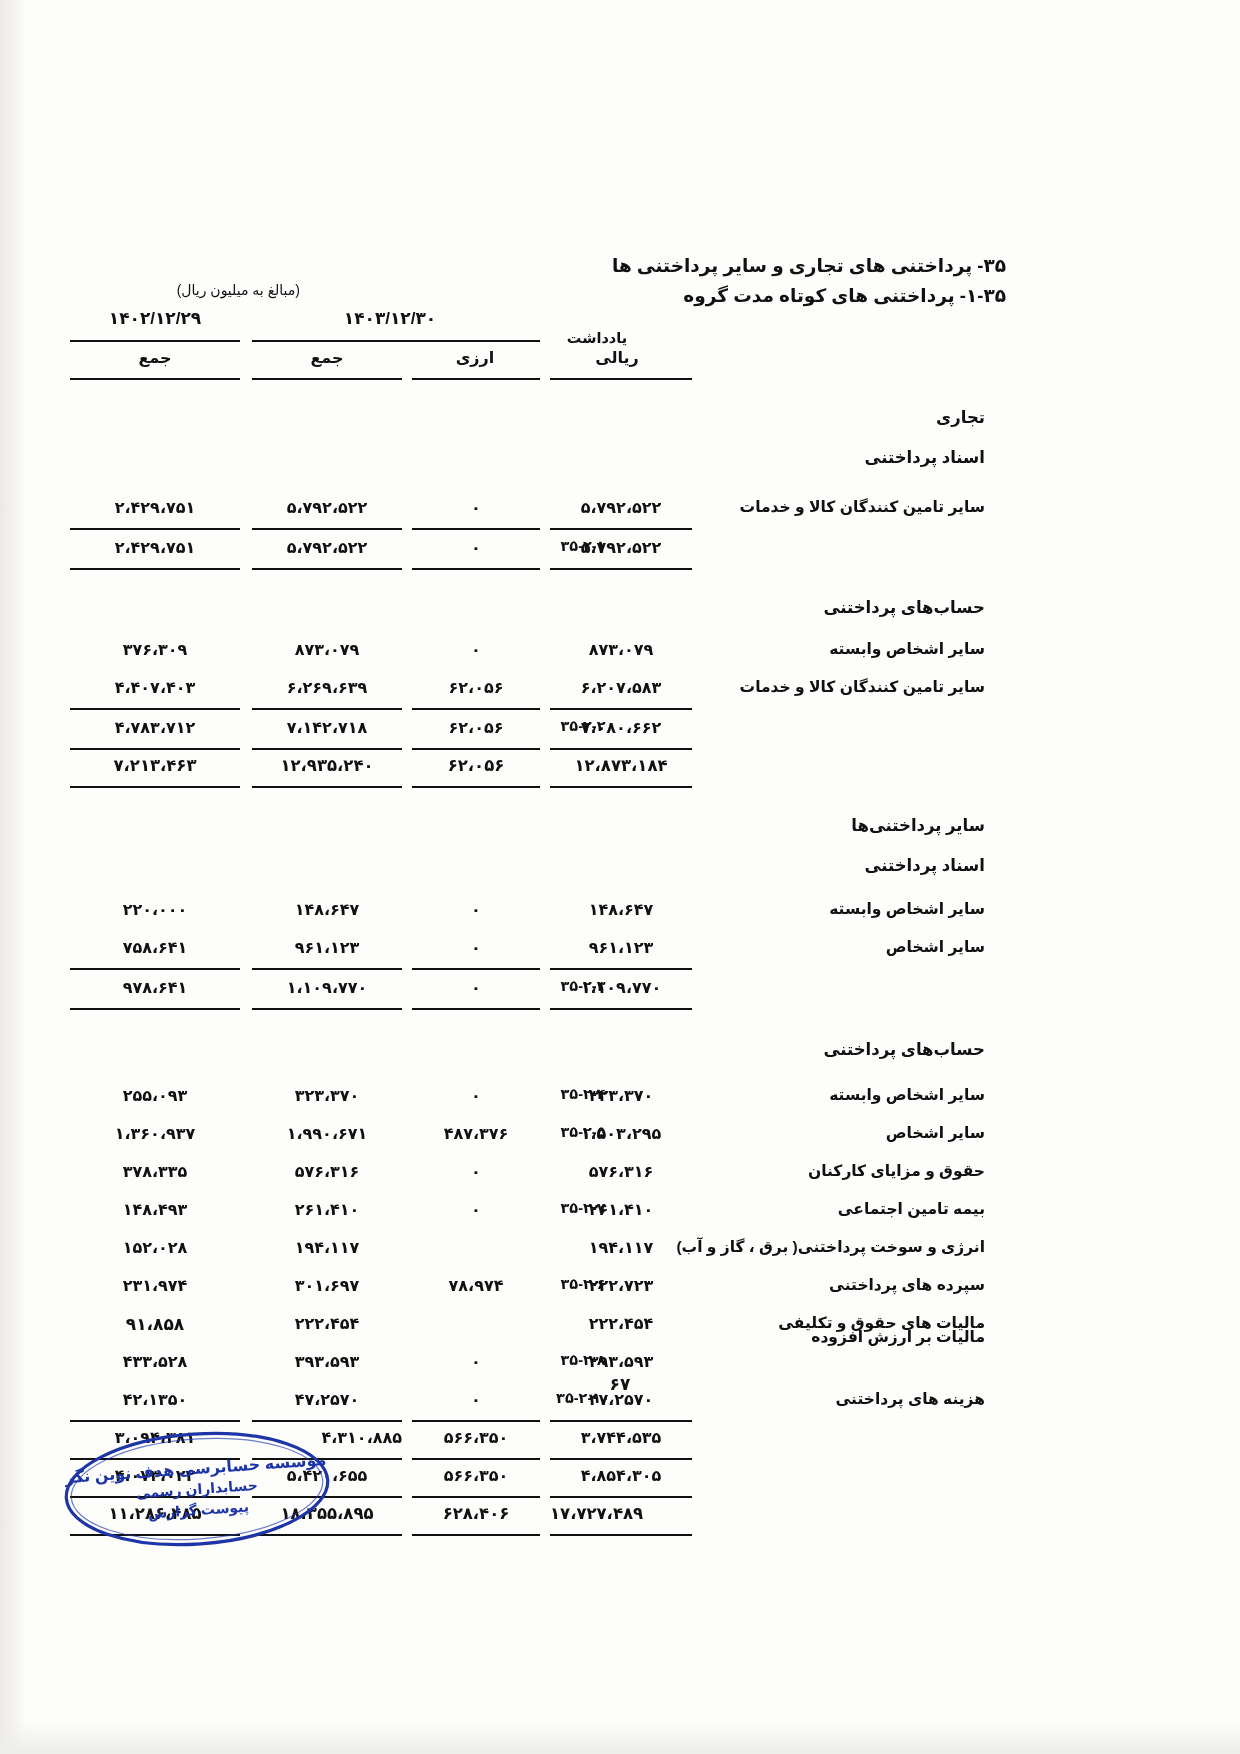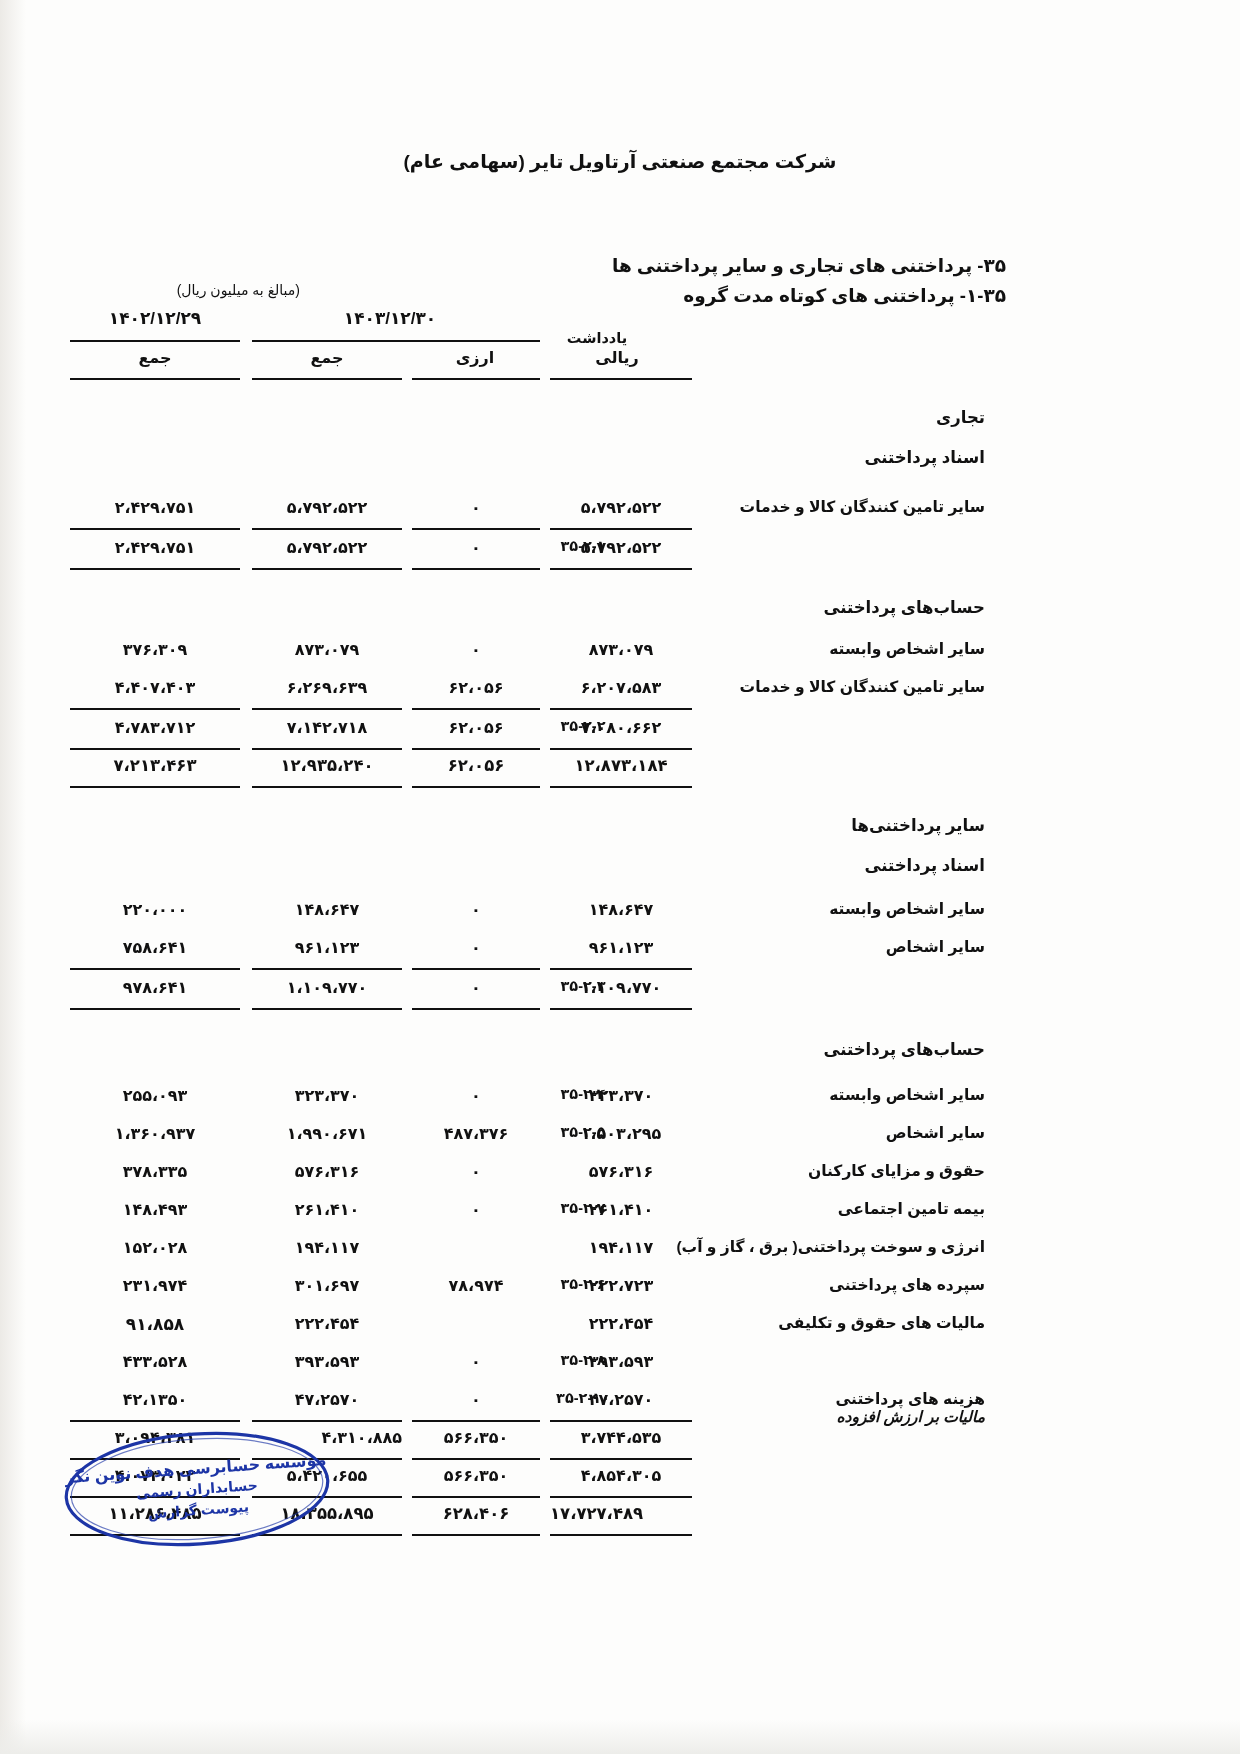--- a/index.html
+++ b/index.html
@@ -75,21 +75,20 @@
   .st3{font-size:14px;}
 </style>
 </head>
 <body>
 
 <div class="page">
   <div class="scan-edge-l"></div>
   <div class="scan-edge-b"></div>
 
   <div class="doc-header">
-    <div>شرکت مجتمع صنعتی آرتاویل تایر  (سهامی عام)</div>
   </div>
 
   <div class="sec-title" id="sec-title-1">۳۵- پرداختنی های تجاری و سایر پرداختنی ها</div>
   <div class="sec-title" id="sec-title-2">۱-۳۵- پرداختنی های کوتاه مدت گروه</div>
 
   <div class="units">(مبالغ به میلیون ریال)</div>
 
   <div class="grid">
 
     <div style="position:absolute;top:8px;right:1000px;width:170px;text-align:center;font-size:17px;font-weight:bold;">۱۴۰۲/۱۲/۲۹</div>
@@ -251,21 +250,21 @@
     <div style="position:absolute;top:976px;right:838px;width:150px;text-align:center;font-size:16px;font-weight:bold;">۳۰۱،۶۹۷</div>
     <div style="position:absolute;top:976px;right:1000px;width:170px;text-align:center;font-size:16px;font-weight:bold;">۲۳۱،۹۷۴</div>
 
     <div class="c-label" style="top:1014px;">مالیات های حقوق و تکلیفی</div>
     <div class="c-note" style="top:1014px;"></div>
     <div style="position:absolute;top:1014px;right:548px;width:142px;text-align:center;font-size:16px;font-weight:bold;">۲۲۲،۴۵۴</div>
     <div style="position:absolute;top:1014px;right:700px;width:128px;text-align:center;font-size:16px;font-weight:bold;"></div>
     <div style="position:absolute;top:1014px;right:838px;width:150px;text-align:center;font-size:16px;font-weight:bold;">۲۲۲،۴۵۴</div>
     <div style="position:absolute;top:1014px;right:1000px;width:170px;text-align:center;font-size:17px;font-weight:bold;">۹۱،۸۵۸</div>
 
-    <div class="c-label" style="top:1108px;font-style:italic;">مالیات بر ارزش افزوده</div>
+    <div class="c-label" style="top:1028px;">مالیات بر ارزش افزوده</div>
     <div class="c-note" style="top:1052px;">۳۵-۲-۸</div>
     <div style="position:absolute;top:1052px;right:548px;width:142px;text-align:center;font-size:16px;font-weight:bold;">۳۹۳،۵۹۳</div>
     <div style="position:absolute;top:1052px;right:700px;width:128px;text-align:center;font-size:16px;font-weight:bold;">۰</div>
     <div style="position:absolute;top:1052px;right:838px;width:150px;text-align:center;font-size:16px;font-weight:bold;">۳۹۳،۵۹۳</div>
     <div style="position:absolute;top:1052px;right:1000px;width:170px;text-align:center;font-size:16px;font-weight:bold;">۴۳۳،۵۲۸</div>
 
     <div class="c-label" style="top:1090px;">هزینه های پرداختنی</div>
     <div class="c-note" style="top:1090px;">۳۵-۲-۱۰</div>
     <div style="position:absolute;top:1090px;right:548px;width:142px;text-align:center;font-size:16px;font-weight:bold;">۴۷،۲۵۷۰</div>
     <div style="position:absolute;top:1090px;right:700px;width:128px;text-align:center;font-size:16px;font-weight:bold;">۰</div>
@@ -301,20 +300,21 @@
     <div style="position:absolute;top:1204px;right:700px;width:128px;text-align:center;font-size:16.5px;font-weight:bold;">۶۲۸،۴۰۶</div>
     <div style="position:absolute;top:1204px;right:838px;width:150px;text-align:center;font-size:16.5px;font-weight:bold;">۱۸،۳۵۵،۸۹۵</div>
     <div style="position:absolute;top:1204px;right:1000px;width:170px;text-align:center;font-size:16.5px;font-weight:bold;">۱۱،۲۸۶،۴۸۵</div>
 
     <div class="rule" style="top:1234px;right:548px;width:142px;"></div>
     <div class="rule" style="top:1234px;right:700px;width:128px;"></div>
     <div class="rule" style="top:1234px;right:838px;width:150px;"></div>
     <div class="rule" style="top:1234px;right:1000px;width:170px;"></div>
   </div>
 
+  <div class="page-num">۶۷</div>
 
   <div class="stamp">
     <svg width="270" height="118" viewBox="0 0 270 118" xmlns="http://www.w3.org/2000/svg" aria-hidden="true">
       <ellipse cx="135" cy="59" rx="131" ry="55" fill="none" stroke="#1d35a6" stroke-width="3.2"></ellipse>
       <ellipse cx="135" cy="59" rx="126" ry="50" fill="none" stroke="#1d35a6" stroke-width="1.2" opacity="0.65"></ellipse>
     </svg>
     <div class="stamp-text">
       <span class="st1">موسسه حسابرسی هدف نوین نگر</span>
       <span class="st2">حسابداران رسمی</span>
       <span class="st3">پیوست گزارش</span>

